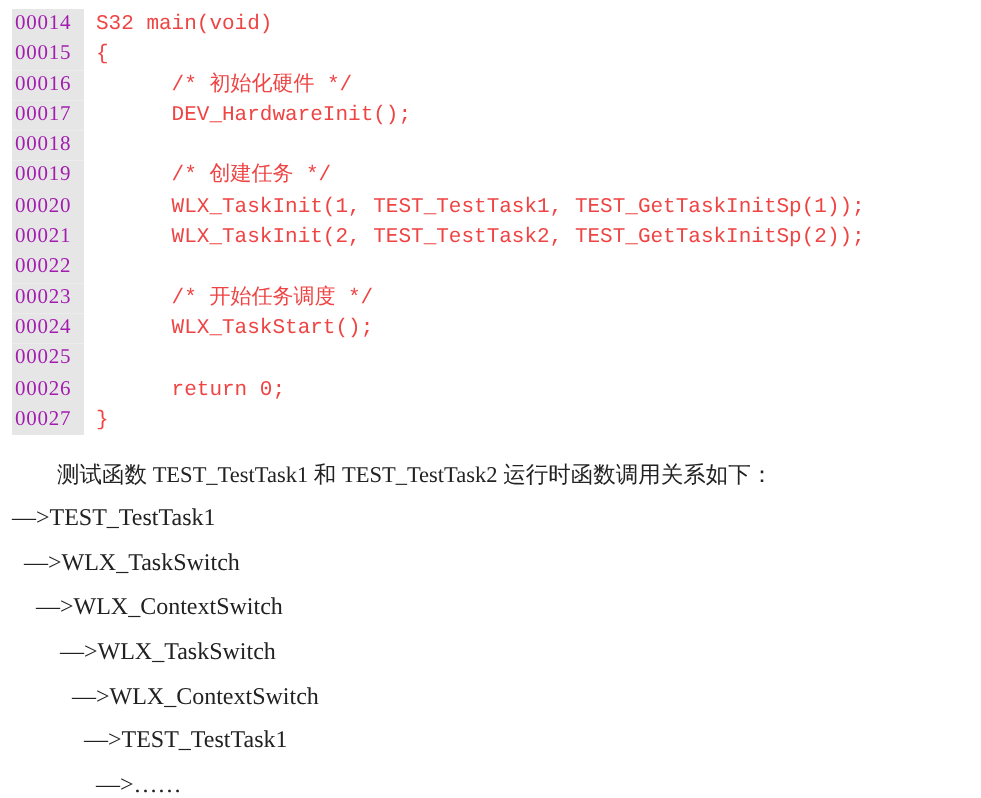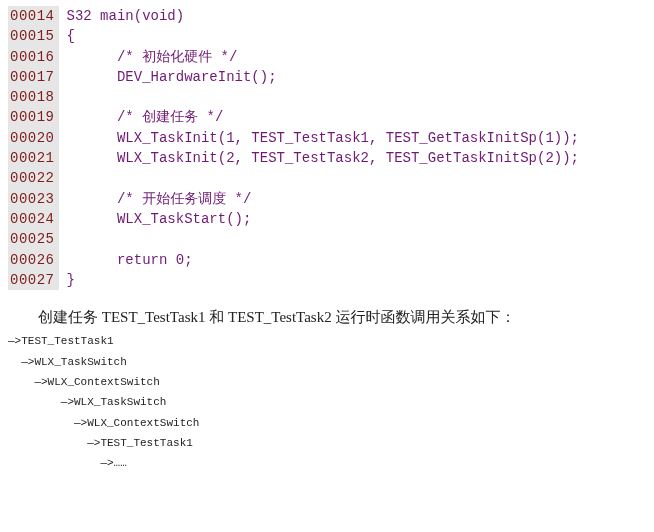--- a/index.html
+++ b/index.html
@@ -16,58 +16,58 @@
     font-family: Consolas, "Courier New", monospace;
     font-size: 14px;
     line-height: 1.45;
     white-space: pre;
   }
   .code-line {
     display: flex;
   }
   .lineno {
     background: #e6e6e6;
-    color: #7f1d1d;
+    color: #a21caf;
     padding: 0 4px 0 2px;
     margin-right: 8px;
-    font-family: Liberation Mono, monospace;
+    font-family: Liberation Serif, serif;
     letter-spacing: 0.5px;
     user-select: none;
     min-width: 42px;
     text-align: left;
   }
   .code-text {
     font-family: Consolas, "Courier New", monospace;
-    color: #701a75;
+    color: #ef4444;
   }
   .prose {
     margin-top: 14px;
     font-family: "SimSun", "Microsoft YaHei", serif;
     font-size: 15px;
     line-height: 1.8;
     color: #222;
   }
   .prose p {
     margin: 0;
     text-indent: 2em;
   }
   .tree-line {
-    font-family: Liberation Mono, monospace;
-    font-size: 11px;
+    font-family: Liberation Serif, serif;
+    font-size: 16px;
     line-height: 1.85;
     white-space: pre;
   }
 </style>
 </head>
 <body>
 
 <div class="code-block" id="code-block"><div class="code-line"><span class="lineno">00014</span><span class="code-text">S32 main(void)</span></div><div class="code-line"><span class="lineno">00015</span><span class="code-text">{</span></div><div class="code-line"><span class="lineno">00016</span><span class="code-text">      /* 初始化硬件 */</span></div><div class="code-line"><span class="lineno">00017</span><span class="code-text">      DEV_HardwareInit();</span></div><div class="code-line"><span class="lineno">00018</span><span class="code-text"></span></div><div class="code-line"><span class="lineno">00019</span><span class="code-text">      /* 创建任务 */</span></div><div class="code-line"><span class="lineno">00020</span><span class="code-text">      WLX_TaskInit(1, TEST_TestTask1, TEST_GetTaskInitSp(1));</span></div><div class="code-line"><span class="lineno">00021</span><span class="code-text">      WLX_TaskInit(2, TEST_TestTask2, TEST_GetTaskInitSp(2));</span></div><div class="code-line"><span class="lineno">00022</span><span class="code-text"></span></div><div class="code-line"><span class="lineno">00023</span><span class="code-text">      /* 开始任务调度 */</span></div><div class="code-line"><span class="lineno">00024</span><span class="code-text">      WLX_TaskStart();</span></div><div class="code-line"><span class="lineno">00025</span><span class="code-text"></span></div><div class="code-line"><span class="lineno">00026</span><span class="code-text">      return 0;</span></div><div class="code-line"><span class="lineno">00027</span><span class="code-text">}</span></div></div>
 
 <div class="prose">
-  <p>创建任务 TEST_TestTask1 和 TEST_TestTask2 运行时函数调用关系如下：</p>
+  <p>测试函数 TEST_TestTask1 和 TEST_TestTask2 运行时函数调用关系如下：</p>
   <div id="calltree">
       <div class="tree-line">—&gt;TEST_TestTask1</div>
       <div class="tree-line">  —&gt;WLX_TaskSwitch</div>
       <div class="tree-line">    —&gt;WLX_ContextSwitch</div>
       <div class="tree-line">        —&gt;WLX_TaskSwitch</div>
       <div class="tree-line">          —&gt;WLX_ContextSwitch</div>
       <div class="tree-line">            —&gt;TEST_TestTask1</div>
       <div class="tree-line">              —&gt;……</div>
     </div>
 </div>

